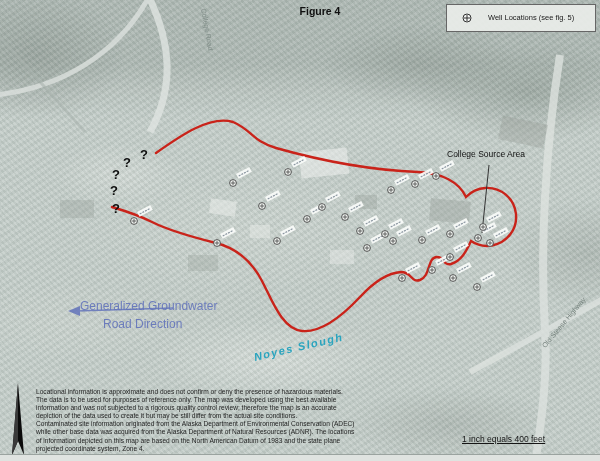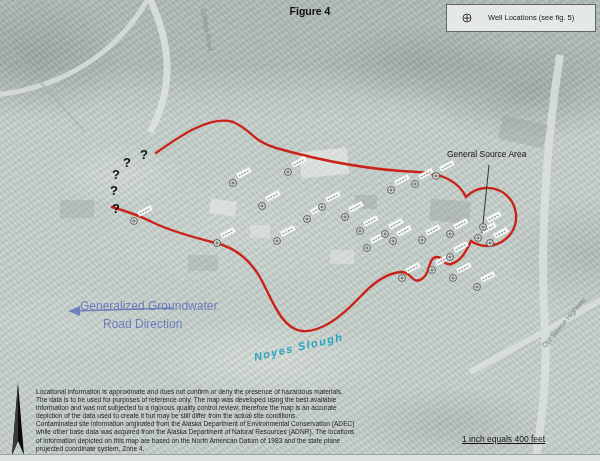--- a/index.html
+++ b/index.html
@@ -16,21 +16,21 @@
       radial-gradient(ellipse 140px 60px at 70% 14%, rgba(146,156,150,.5), rgba(0,0,0,0) 70%),
       radial-gradient(ellipse 120px 80px at 98% 55%, rgba(150,160,154,.4), rgba(0,0,0,0) 70%),
       radial-gradient(ellipse 200px 70px at 45% 78%, rgba(224,230,226,.65), rgba(0,0,0,0) 60%),
       radial-gradient(ellipse 160px 60px at 12% 70%, rgba(210,217,212,.5), rgba(0,0,0,0) 65%),
       radial-gradient(ellipse 240px 90px at 40% 50%, rgba(213,220,215,.45), rgba(0,0,0,0) 70%),
       radial-gradient(ellipse 100px 50px at 20% 38%, rgba(225,230,226,.5), rgba(0,0,0,0) 65%),
       radial-gradient(ellipse 150px 55px at 75% 92%, rgba(152,162,156,.4), rgba(0,0,0,0) 70%);}
   .bottom-strip{position:absolute;left:0;right:0;bottom:0;height:6px;background:#dfe3e0;
     border-top:1px solid #9aa39f;}
   svg.map{position:absolute;left:0;top:0;}
-  .title{position:absolute;left:185px;top:5px;width:250px;text-align:center;color:#101010;}
+  .title{position:absolute;left:195px;top:5px;width:250px;text-align:center;color:#101010;}
   .title .l1{font-size:10.5px;font-weight:bold;}
   .title .l2{font-size:11.5px;font-weight:bold;}
   .legend{position:absolute;left:446px;top:4px;width:150px;background:rgba(233,237,233,.92);
     border:1px solid #666;padding:4px 5px 5px 5px;box-sizing:border-box;}
   .legend .row{display:flex;align-items:center;gap:6px;height:17px;}
   .legend .sym{width:30px;display:flex;justify-content:center;align-items:center;flex:0 0 30px;}
   .legend .txt{font-size:7.5px;color:#1a1a1a;white-space:nowrap;}
   .legend .plume-line{width:26px;height:3px;border-radius:2px;}
   .qmark{position:absolute;font-size:13px;font-weight:bold;color:#0d0d0d;
     font-family:"Liberation Sans",sans-serif;}
@@ -339,21 +339,21 @@
         <svg width="12" height="12" viewBox="0 0 12 12">
           <circle cx="6" cy="6" r="4" fill="#f4f6f4" stroke="#333" stroke-width="1"></circle>
           <line x1="6" y1="3" x2="6" y2="9" stroke="#333" stroke-width="1"></line>
           <line x1="3" y1="6" x2="9" y2="6" stroke="#333" stroke-width="1"></line>
         </svg>
       </span>
       <span class="txt">Well Locations (see fig. 5)</span>
     </div>
   </div>
 
-  <div class="src-label">General Source Area</div>
+  <div class="src-label">College Source Area</div>
   <div class="flow-label flow1">Generalized Groundwater</div>
   <div class="flow-label flow2">Road Direction</div>
   <div class="slough-label">Noyes Slough</div>
   <div class="road-label road-left">College Road</div>
   <div class="road-label road-right">Old Steese Highway</div>
 
   <div class="scale-note">1 inch equals 400 feet</div>
 
   <div class="disclaimer">
     <div>Locational information is approximate and does not confirm or deny the presence of hazardous materials.</div>

